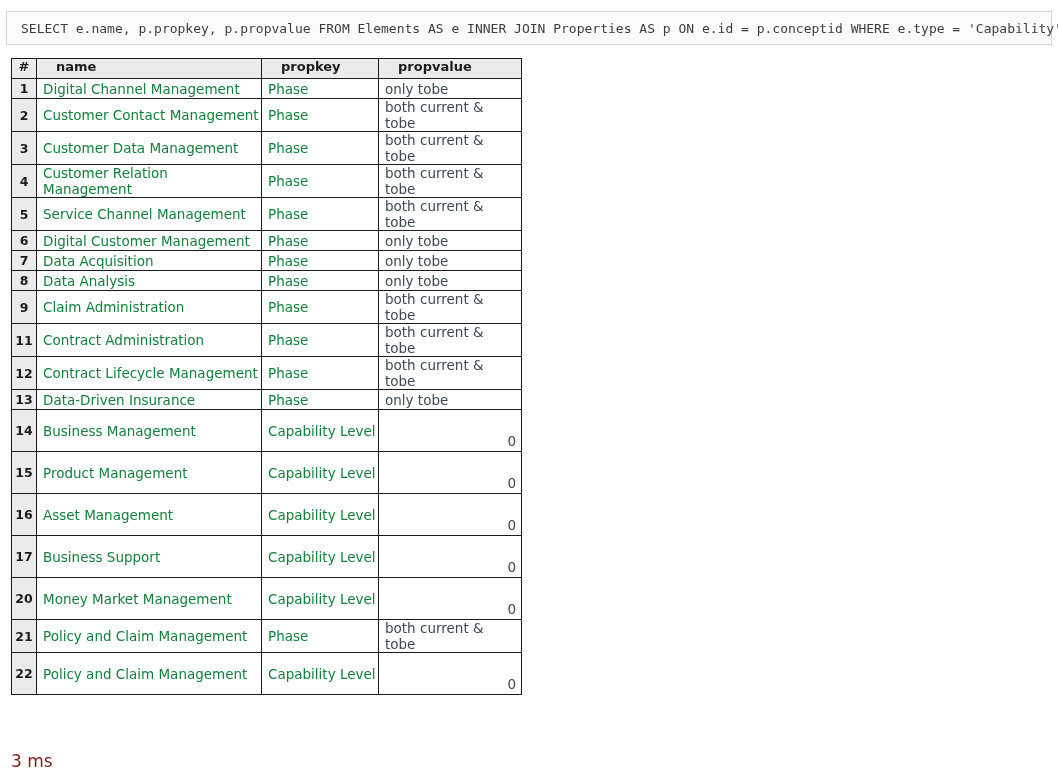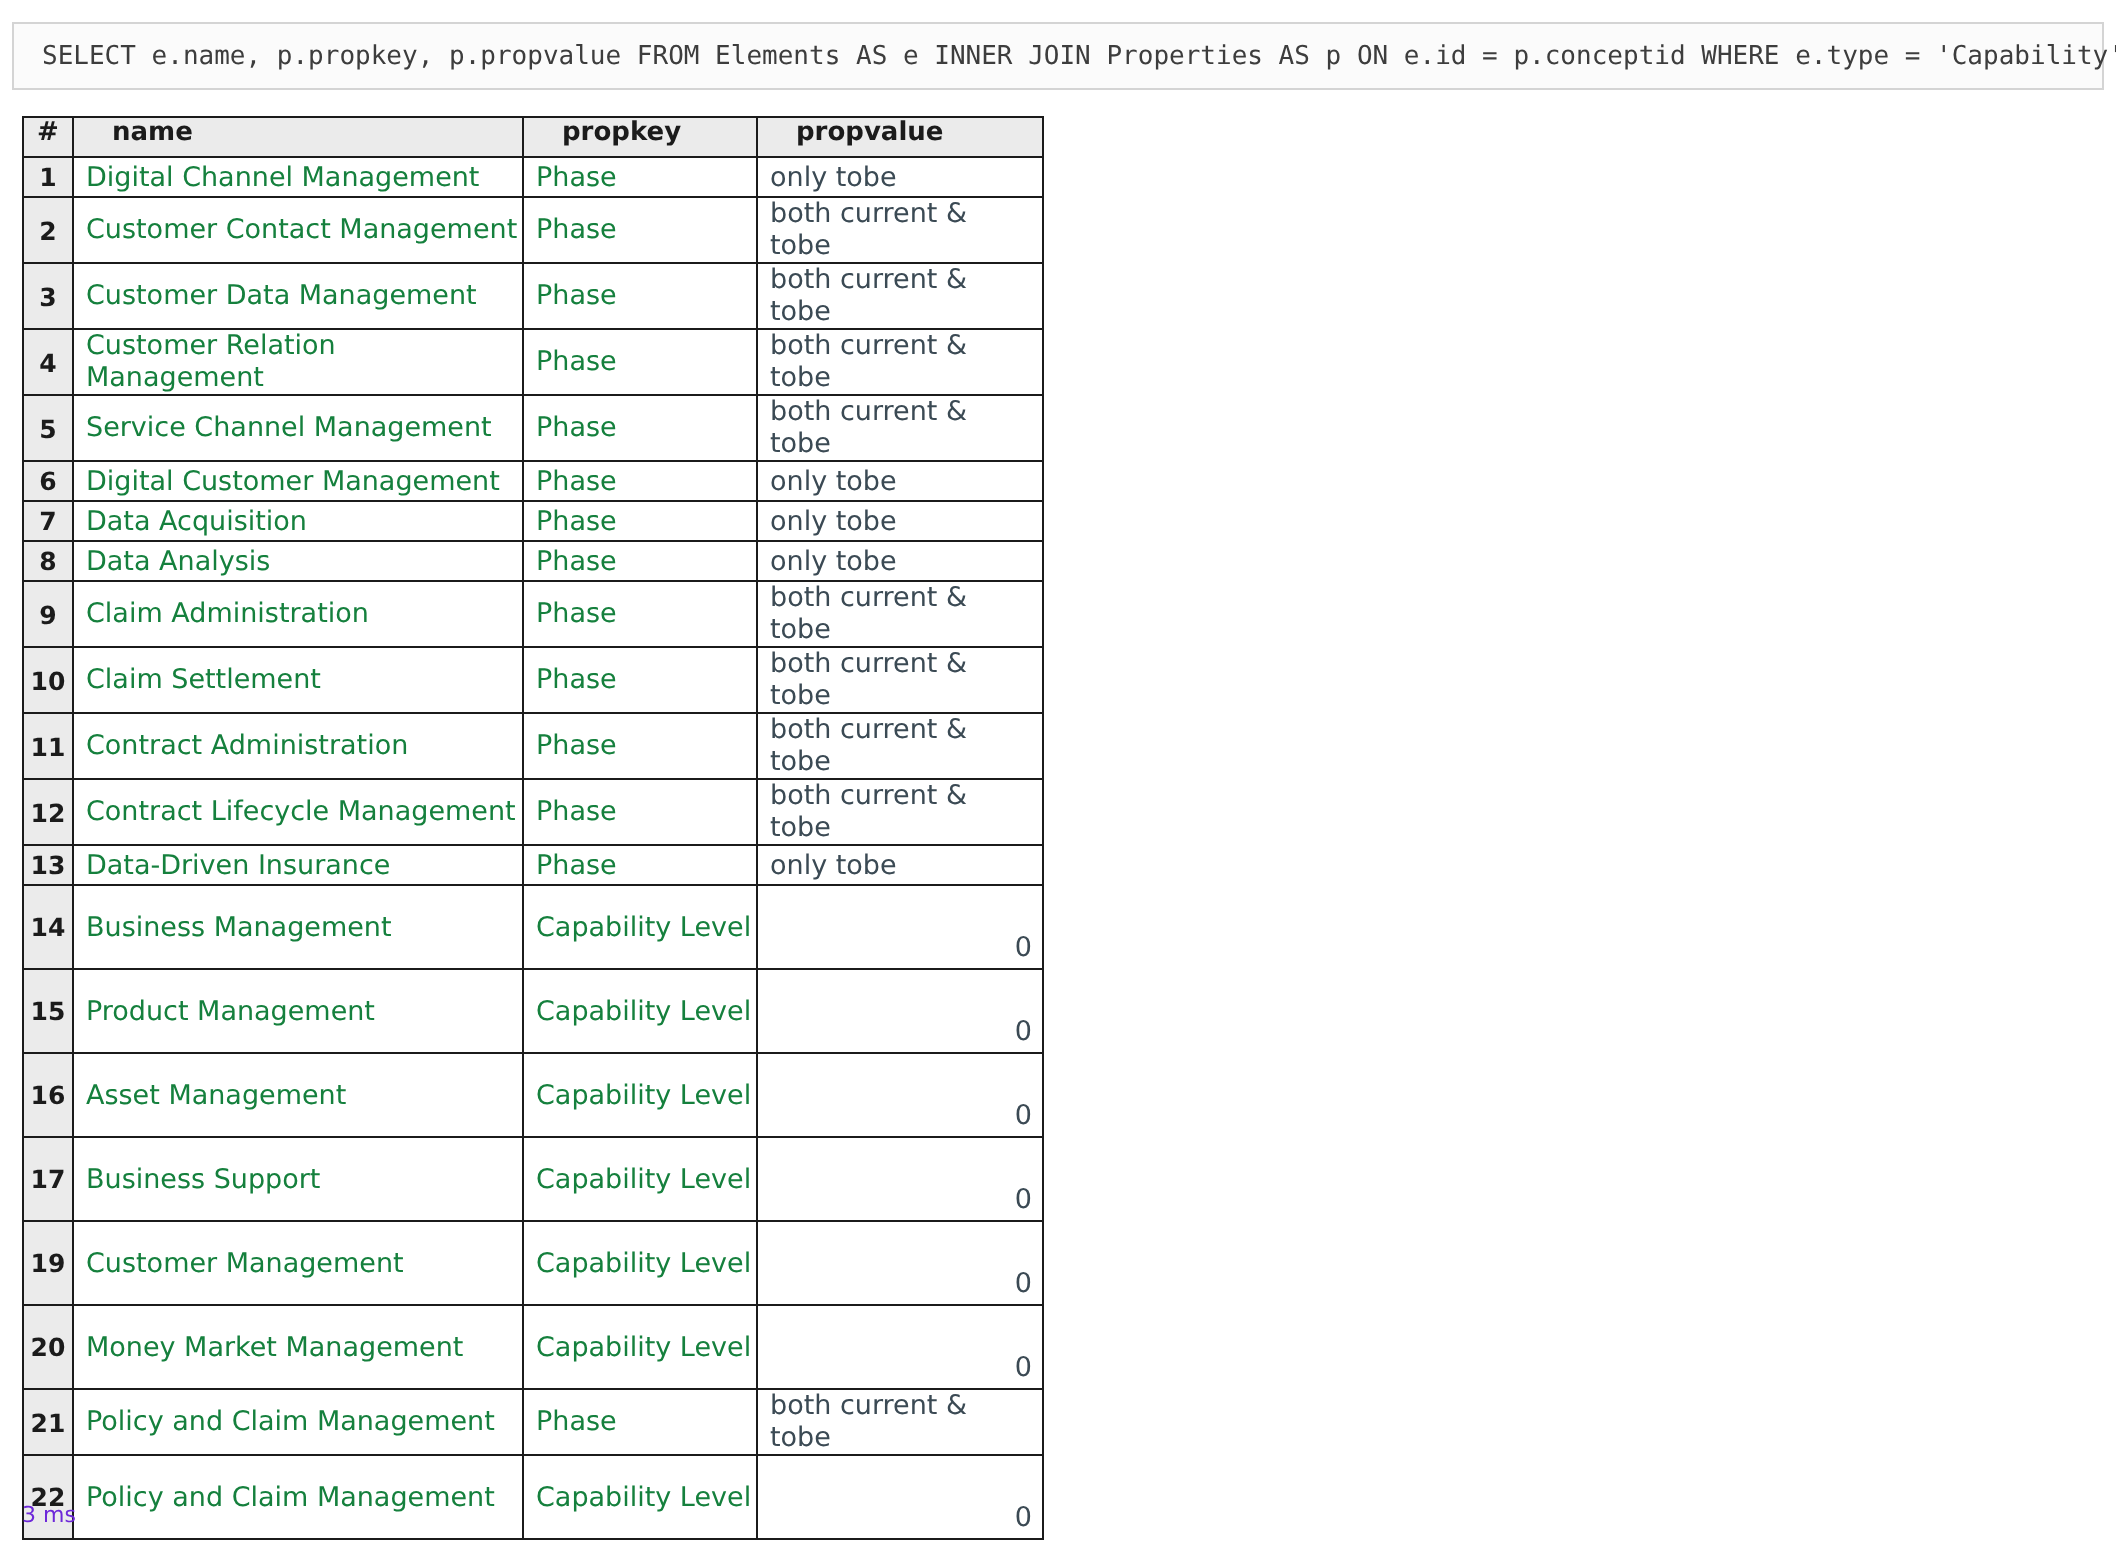--- a/index.html
+++ b/index.html
@@ -109,22 +109,22 @@
   }
 
   tr.row-short td { height: 19px; }
   tr.row-tall  td { height: 39px; }
 
   
   .footer-timing {
     position: absolute;
     left: 11px;
     top: 751px;
-    font-size: 11px;
-    color: #6d28d9;
+    font-size: 17px;
+    color: #7f1d1d;
     text-decoration: none;
   }
 </style>
 </head>
 <body>
 
 <div class="sql-box">
   <div class="sql-text">SELECT e.name, p.propkey, p.propvalue FROM Elements AS e INNER JOIN Properties AS p ON e.id = p.conceptid WHERE e.type = 'Capability'</div>
 </div>
 
@@ -192,26 +192,20 @@
         <td class="key">Phase</td>
         <td class="val">only tobe</td>
       </tr>
       <tr class="row-short">
         <td class="idx">9</td>
         <td class="name">Claim Administration</td>
         <td class="key">Phase</td>
         <td class="val">both current &amp; tobe</td>
       </tr>
       <tr class="row-short">
-        <td class="idx">10</td>
-        <td class="name">Claim Settlement</td>
-        <td class="key">Phase</td>
-        <td class="val">both current &amp; tobe</td>
-      </tr>
-      <tr class="row-short">
         <td class="idx">11</td>
         <td class="name">Contract Administration</td>
         <td class="key">Phase</td>
         <td class="val">both current &amp; tobe</td>
       </tr>
       <tr class="row-short">
         <td class="idx">12</td>
         <td class="name">Contract Lifecycle Management</td>
         <td class="key">Phase</td>
         <td class="val">both current &amp; tobe</td>
@@ -240,26 +234,20 @@
         <td class="key">Capability Level</td>
         <td class="val numeric">0</td>
       </tr>
       <tr class="row-tall">
         <td class="idx">17</td>
         <td class="name">Business Support</td>
         <td class="key">Capability Level</td>
         <td class="val numeric">0</td>
       </tr>
       <tr class="row-tall">
-        <td class="idx">19</td>
-        <td class="name">Customer Management</td>
-        <td class="key">Capability Level</td>
-        <td class="val numeric">0</td>
-      </tr>
-      <tr class="row-tall">
         <td class="idx">20</td>
         <td class="name">Money Market Management</td>
         <td class="key">Capability Level</td>
         <td class="val numeric">0</td>
       </tr>
       <tr class="row-short">
         <td class="idx">21</td>
         <td class="name">Policy and Claim Management</td>
         <td class="key">Phase</td>
         <td class="val">both current &amp; tobe</td>

